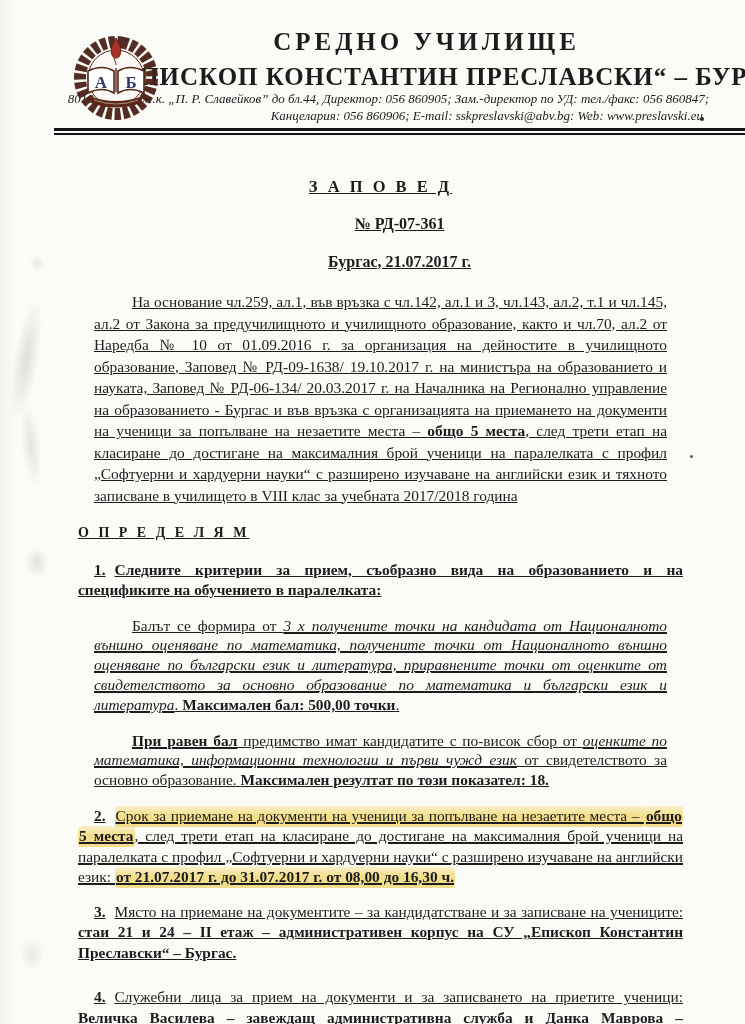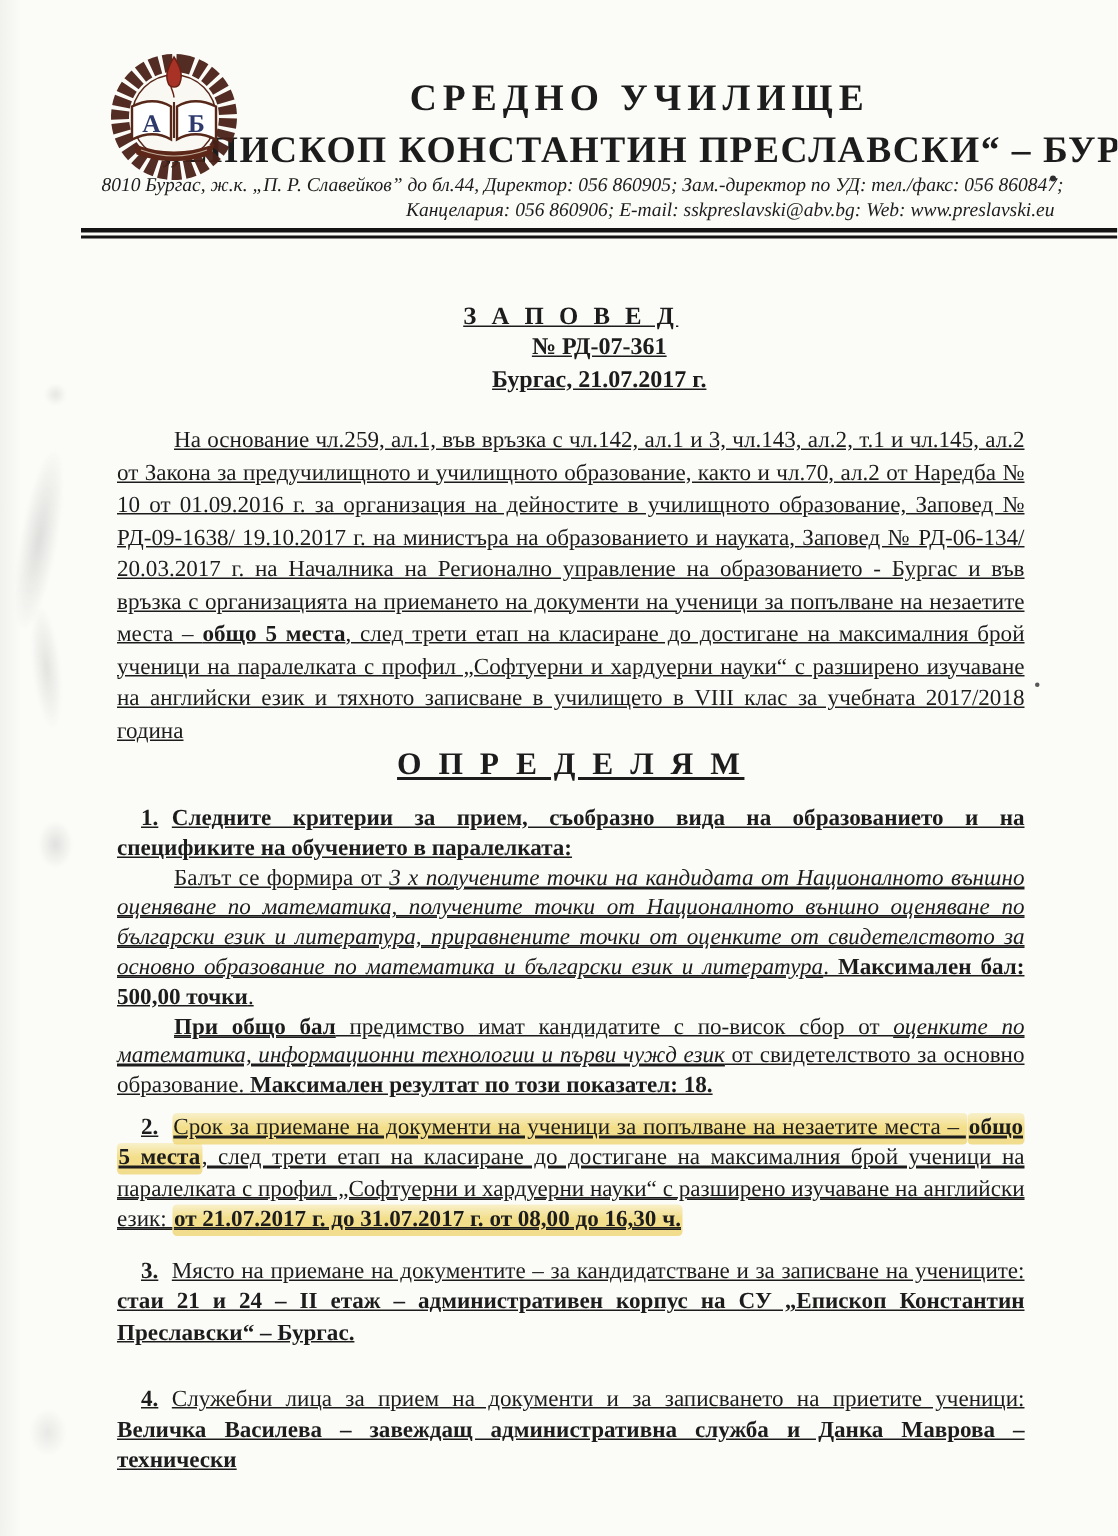--- a/index.html
+++ b/index.html
@@ -10,37 +10,37 @@
     color:#1c1c1c;
   }
   .page::before{ 
     content:"";position:absolute;left:0;top:0;width:14px;height:100%;
     background:linear-gradient(90deg,rgba(150,150,150,.10),rgba(150,150,150,0));
     pointer-events:none;
   }
   
   .letterhead{position:relative;padding-top:28px;}
   .logo{position:absolute;left:64px;top:30px;width:104px;height:92px;}
-  .head-col{padding-left:108px;margin-top:24px;}
+  .head-col{padding-left:108px;}
   .school-type{text-align:center;font-weight:bold;font-size:25px;letter-spacing:4px;}
   .school-name{text-align:right;font-weight:bold;font-size:25px;letter-spacing:1px;margin-top:7px;white-space:nowrap;}
   .contact{font-style:italic;font-size:13px;text-align:right;padding-right:36px;line-height:16.5px;}
   .contact.second{padding-right:42px;}
   .contact:first-of-type{margin-top:5px;}
   .rule{margin-left:54px;margin-top:4px;height:2px;border-top:3px solid #141414;border-bottom:2px solid #141414;}
   
   .content{margin:0 62px 0 78px;text-align:justify;font-size:15.4px;text-decoration:underline;}
   .center{text-align:center;}
   .bold{font-weight:bold;}
   h2.order-title{margin:42px 0 0;font-size:16.5px;font-weight:bold;letter-spacing:3px;text-align:center;}
   p.order-number{margin:17px 0 0;font-size:16px;}
   p.order-date{margin:16px 0 0;font-size:16px;}
-  p.base{margin:0;line-height:21.5px;text-indent:38px;}
+  p.base{margin:16px;line-height:21.5px;text-indent:38px;}
   p.intro{margin-top:19px;}
-  h3.determine{margin:0 0 16px;font-size:21px;font-weight:bold;letter-spacing:3px;text-align:center;line-height:22px;}
+  h3.determine{margin:0 0 16px;font-size:14px;font-weight:bold;letter-spacing:3px;text-align:left;line-height:22px;}
   .sec1 p{line-height:19.8px;}
   p.item{margin:0;text-indent:16px;}
   .num{font-weight:bold;margin-right:9px;}
   p.item2{margin-top:8px;line-height:20.5px;}
   p.item3{margin-top:14px;line-height:20.5px;}
   p.item4{margin-top:24px;line-height:20.5px;}
   
   .b{font-weight:bold;}
   .i{font-style:italic;}
   .u{text-decoration:underline;text-underline-offset:2px;}
@@ -95,21 +95,21 @@
     <p class="base center bold order-number">№ РД-07-361</p>
     <p class="base center bold order-date">Бургас, 21.07.2017 г.</p>
 
     <p class="base intro"><span>На основание чл.259, ал.1, във връзка с чл.142, ал.1 и 3, чл.143, ал.2, т.1 и чл.145, ал.2 от Закона за предучилищното и училищното образование, както и чл.70, ал.2 от Наредба № 10 от 01.09.2016 г. за организация на дейностите в училищното образование, Заповед № РД-09-1638/ 19.10.2017 г. на министъра на образованието и науката, Заповед № РД-06-134/ 20.03.2017 г. на Началника на Регионално управление на образованието - Бургас и във връзка с организацията на приемането на документи на ученици за попълване на незаетите места – </span><span class="b">общо 5 места</span><span>, след трети етап на класиране до достигане на максималния брой ученици на паралелката с профил „Софтуерни и хардуерни науки“ с разширено изучаване на английски език и тяхното записване в училището в VIII клас за учебната 2017/2018 година</span></p>
 
     <h3 class="determine">О П Р Е Д Е Л Я М</h3>
 
     <div class="sec1">
       <p class="base item"><span class="num">1.</span><span><span class="b">Следните критерии за прием, съобразно вида на образованието и на спецификите на обучението в паралелката:</span></span></p>
       <p class="base"><span>Балът се формира от </span><span class="i u">3 х получените точки на кандидата от Националното външно оценяване по математика, получените точки от Националното външно оценяване по български език и литература, приравнените точки от оценките от свидетелството за основно образование по математика и български език и литература</span><span>. </span><span class="b">Максимален бал: 500,00 точки</span><span>.</span></p>
-      <p class="base"><span class="b u">При общо бал</span><span> предимство имат кандидатите с по-висок сбор от </span><span class="i u">оценките по математика, информационни технологии и първи чужд език</span><span> от свидетелството за основно образование. </span><span class="b">Максимален резултат по този показател: 18.</span></p>
+      <p class="base"><span class="b u">При равен бал</span><span> предимство имат кандидатите с по-висок сбор от </span><span class="i u">оценките по математика, информационни технологии и първи чужд език</span><span> от свидетелството за основно образование. </span><span class="b">Максимален резултат по този показател: 18.</span></p>
     </div>
 
     <p class="base item item2"><span class="num">2.</span><span><span class="u hl">Срок за приемане на документи на ученици за попълване на незаетите места – </span><span class="b u hl">общо 5 места</span><span class="u">, след трети етап на класиране до достигане на максималния брой ученици на паралелката с профил „Софтуерни и хардуерни науки“ с разширено изучаване на английски език: </span><span class="b u hl">от 21.07.2017 г. до 31.07.2017 г. от 08,00 до 16,30 ч.</span></span></p>
 
     <p class="base item item3"><span class="num">3.</span><span><span>Място на приемане на документите – за кандидатстване и за записване на учениците: </span><span class="b">стаи 21 и 24 – II етаж – административен корпус на СУ „Епископ Константин Преславски“ – Бургас.</span></span></p>
 
     <p class="base item item4"><span class="num">4.</span><span><span>Служебни лица за прием на документи и за записването на приетите ученици: </span><span class="b">Величка Василева – завеждащ административна служба и Данка Маврова – технически</span></span></p>
   </main>
 
   <div class="smudge s1"></div>

